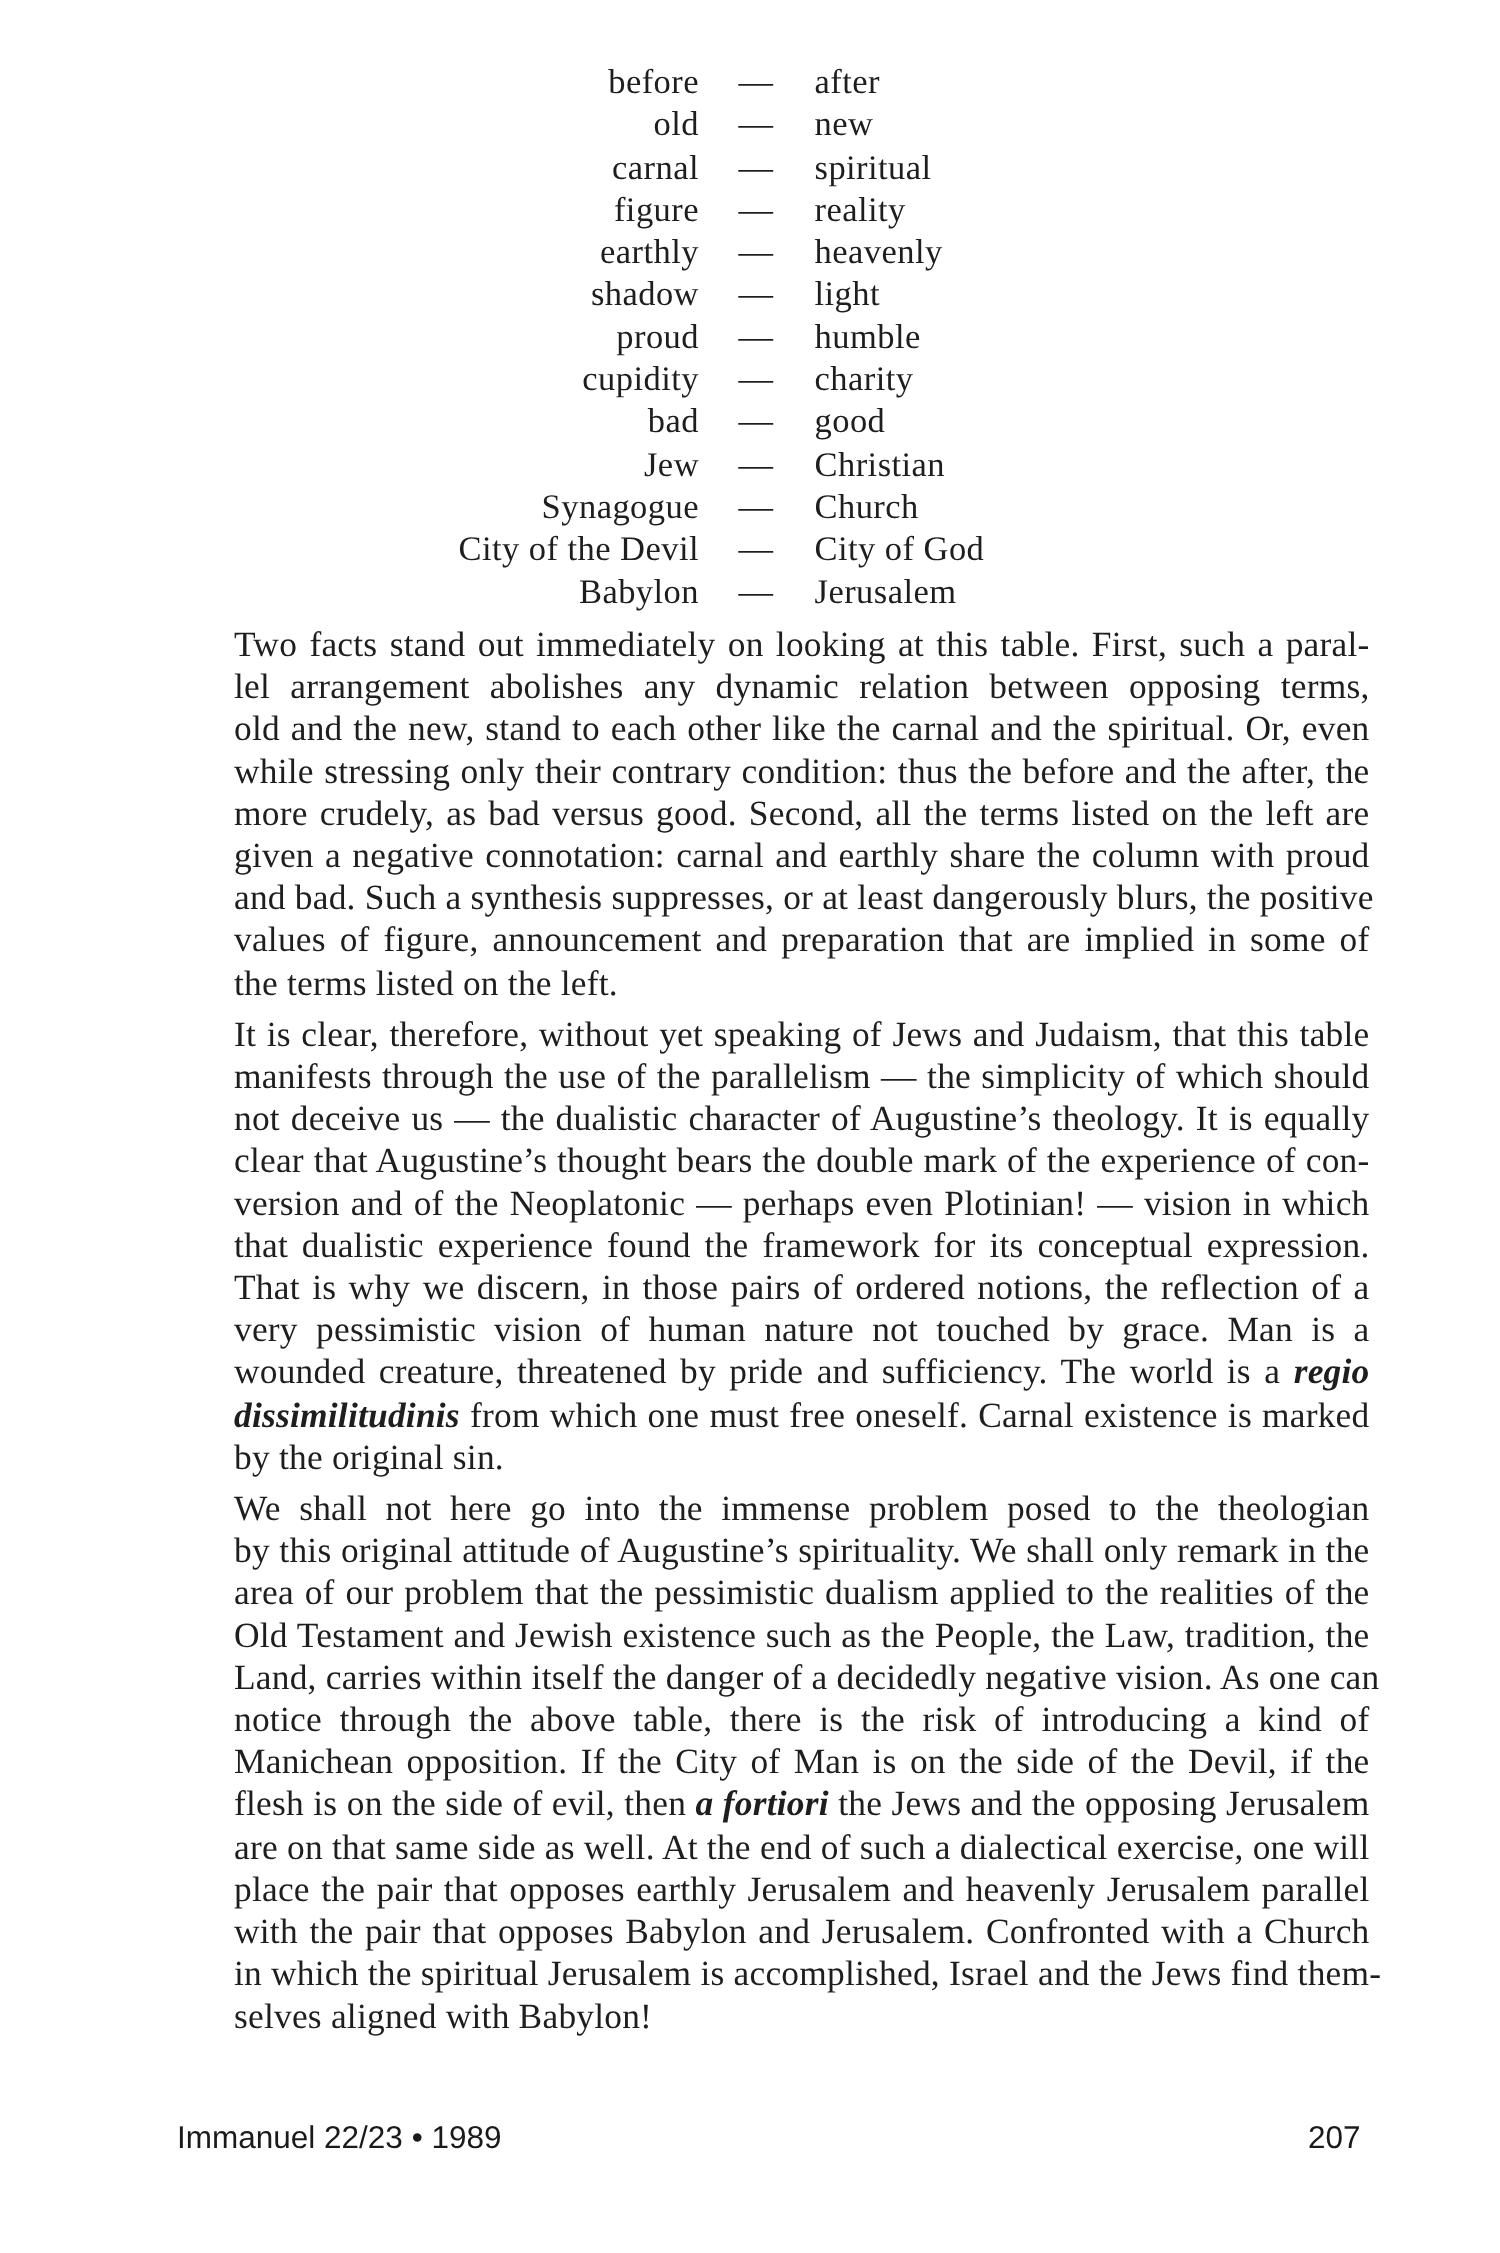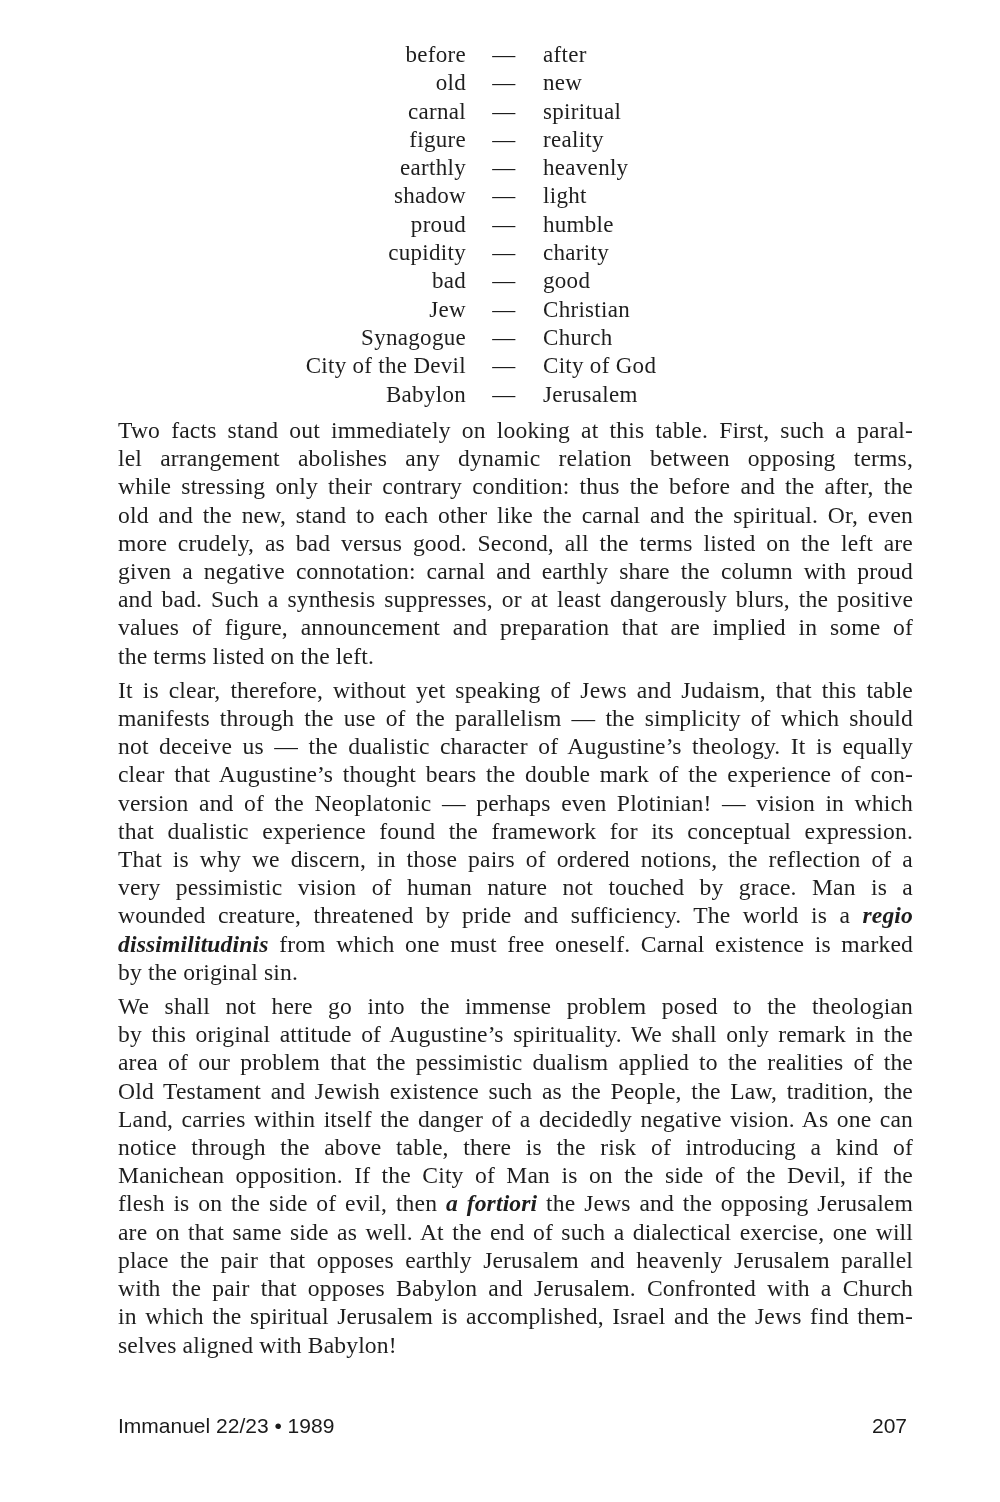--- a/index.html
+++ b/index.html
@@ -27,21 +27,21 @@
   .pair .right {
     position: absolute; left: 543px; white-space: nowrap;
   }
 
   
   .body-text {
     position: absolute; left: 118px; top: 416px; width: 795px;
     font-size: 23.6px; line-height: 28.2px; text-align: justify;
     letter-spacing: 0.15px;
   }
-  .line { display: block; text-align: justify; text-align-last: justify; white-space: nowrap; }
+  .line { display: block; text-align: justify; text-align-last: justify; white-space: nowrap; margin-left: 38px; }
   .line.last { text-align-last: left; }
   .para-gap { height: 6px; }
 
   
   .footer {
     position: absolute; top: 1414px; left: 118px; width: 795px; height: 30px;
     font-family: "Liberation Sans", "DejaVu Sans", sans-serif;
     font-size: 21px; color: #1a1a1a; text-align: right;
   }
   .footer .journal { position: absolute; left: 0; top: 0; }
@@ -119,22 +119,22 @@
       <span class="dash">—</span>
       <span class="right">Jerusalem</span>
     </div>
   </div>
 
   <div class="body-text">
 
     <div>
       <span class="line" style="padding-left:0">Two facts stand out immediately on looking at this table. First, such a paral-</span>
       <span class="line">lel arrangement abolishes any dynamic relation between opposing terms,</span>
+      <span class="line">old and the new, stand to each other like the carnal and the spiritual. Or, even</span>
       <span class="line">while stressing only their contrary condition: thus the before and the after, the</span>
-      <span class="line">old and the new, stand to each other like the carnal and the spiritual. Or, even</span>
       <span class="line">more crudely, as bad versus good. Second, all the terms listed on the left are</span>
       <span class="line">given a negative connotation: carnal and earthly share the column with proud</span>
       <span class="line">and bad. Such a synthesis suppresses, or at least dangerously blurs, the positive</span>
       <span class="line">values of figure, announcement and preparation that are implied in some of</span>
       <span class="line last">the terms listed on the left.</span>
     </div>
     <div class="para-gap"></div>
 
     <div>
       <span class="line" style="padding-left:0">It is clear, therefore, without yet speaking of Jews and Judaism, that this table</span>

